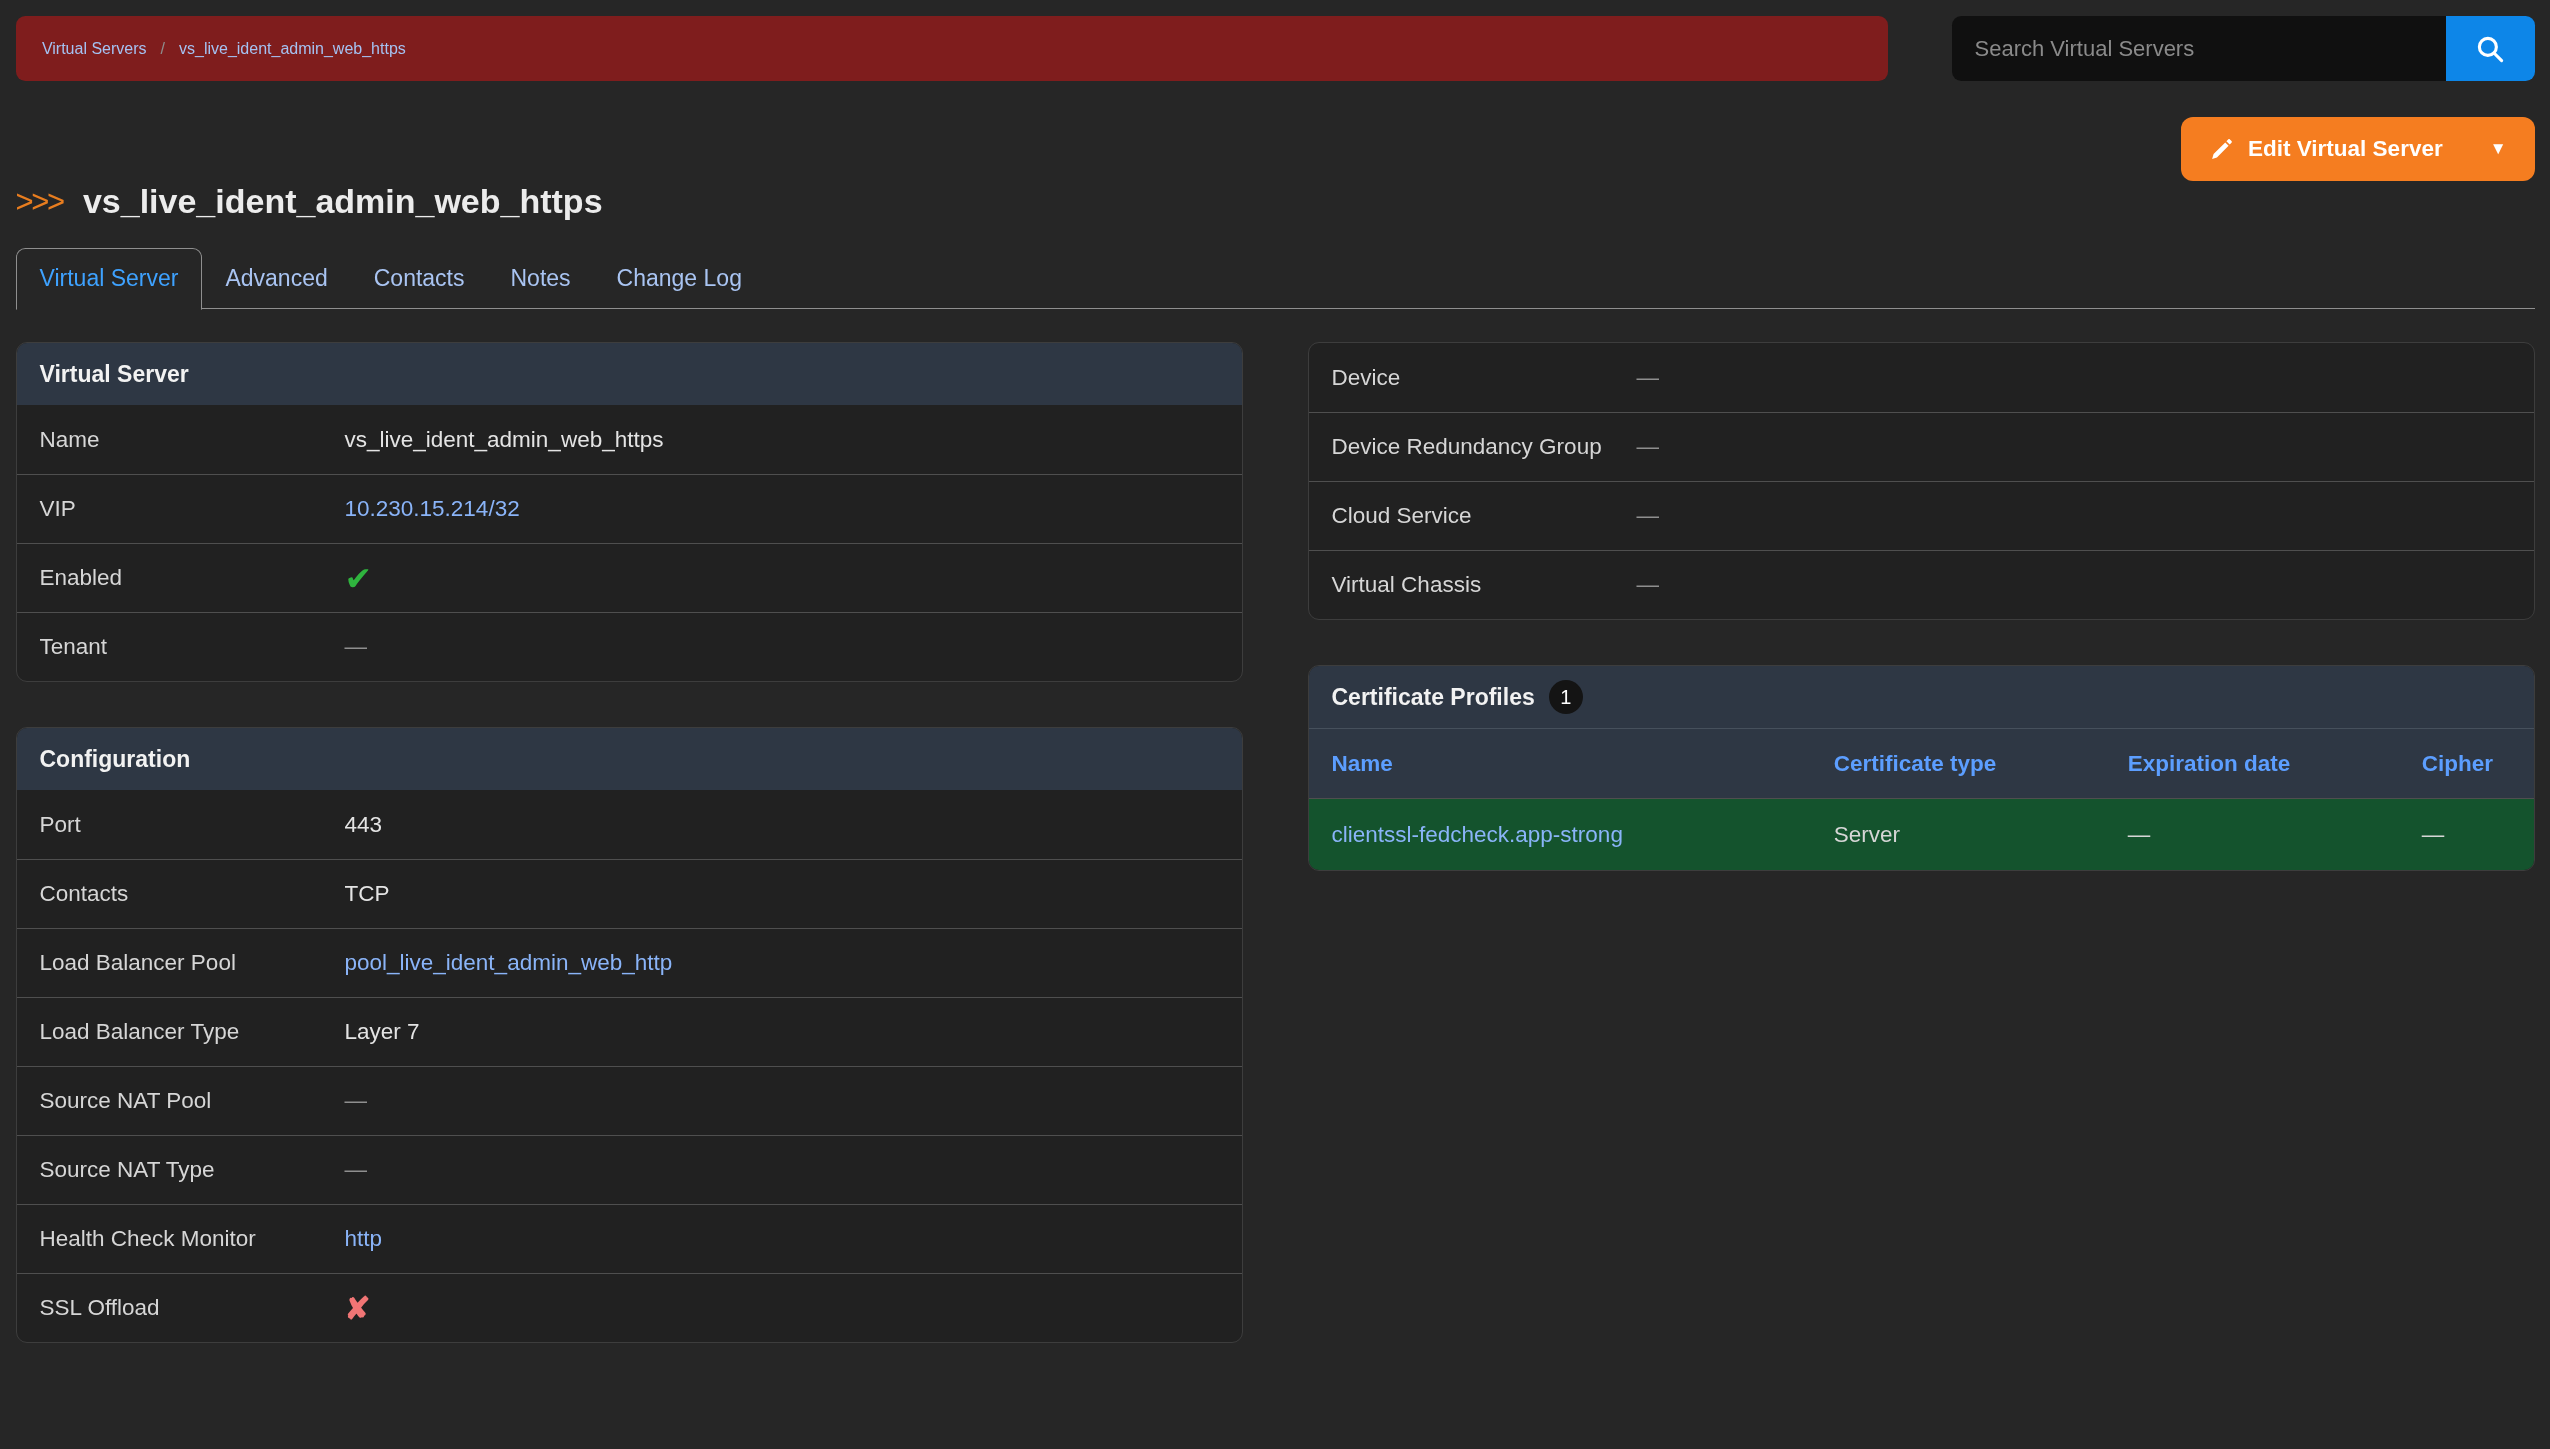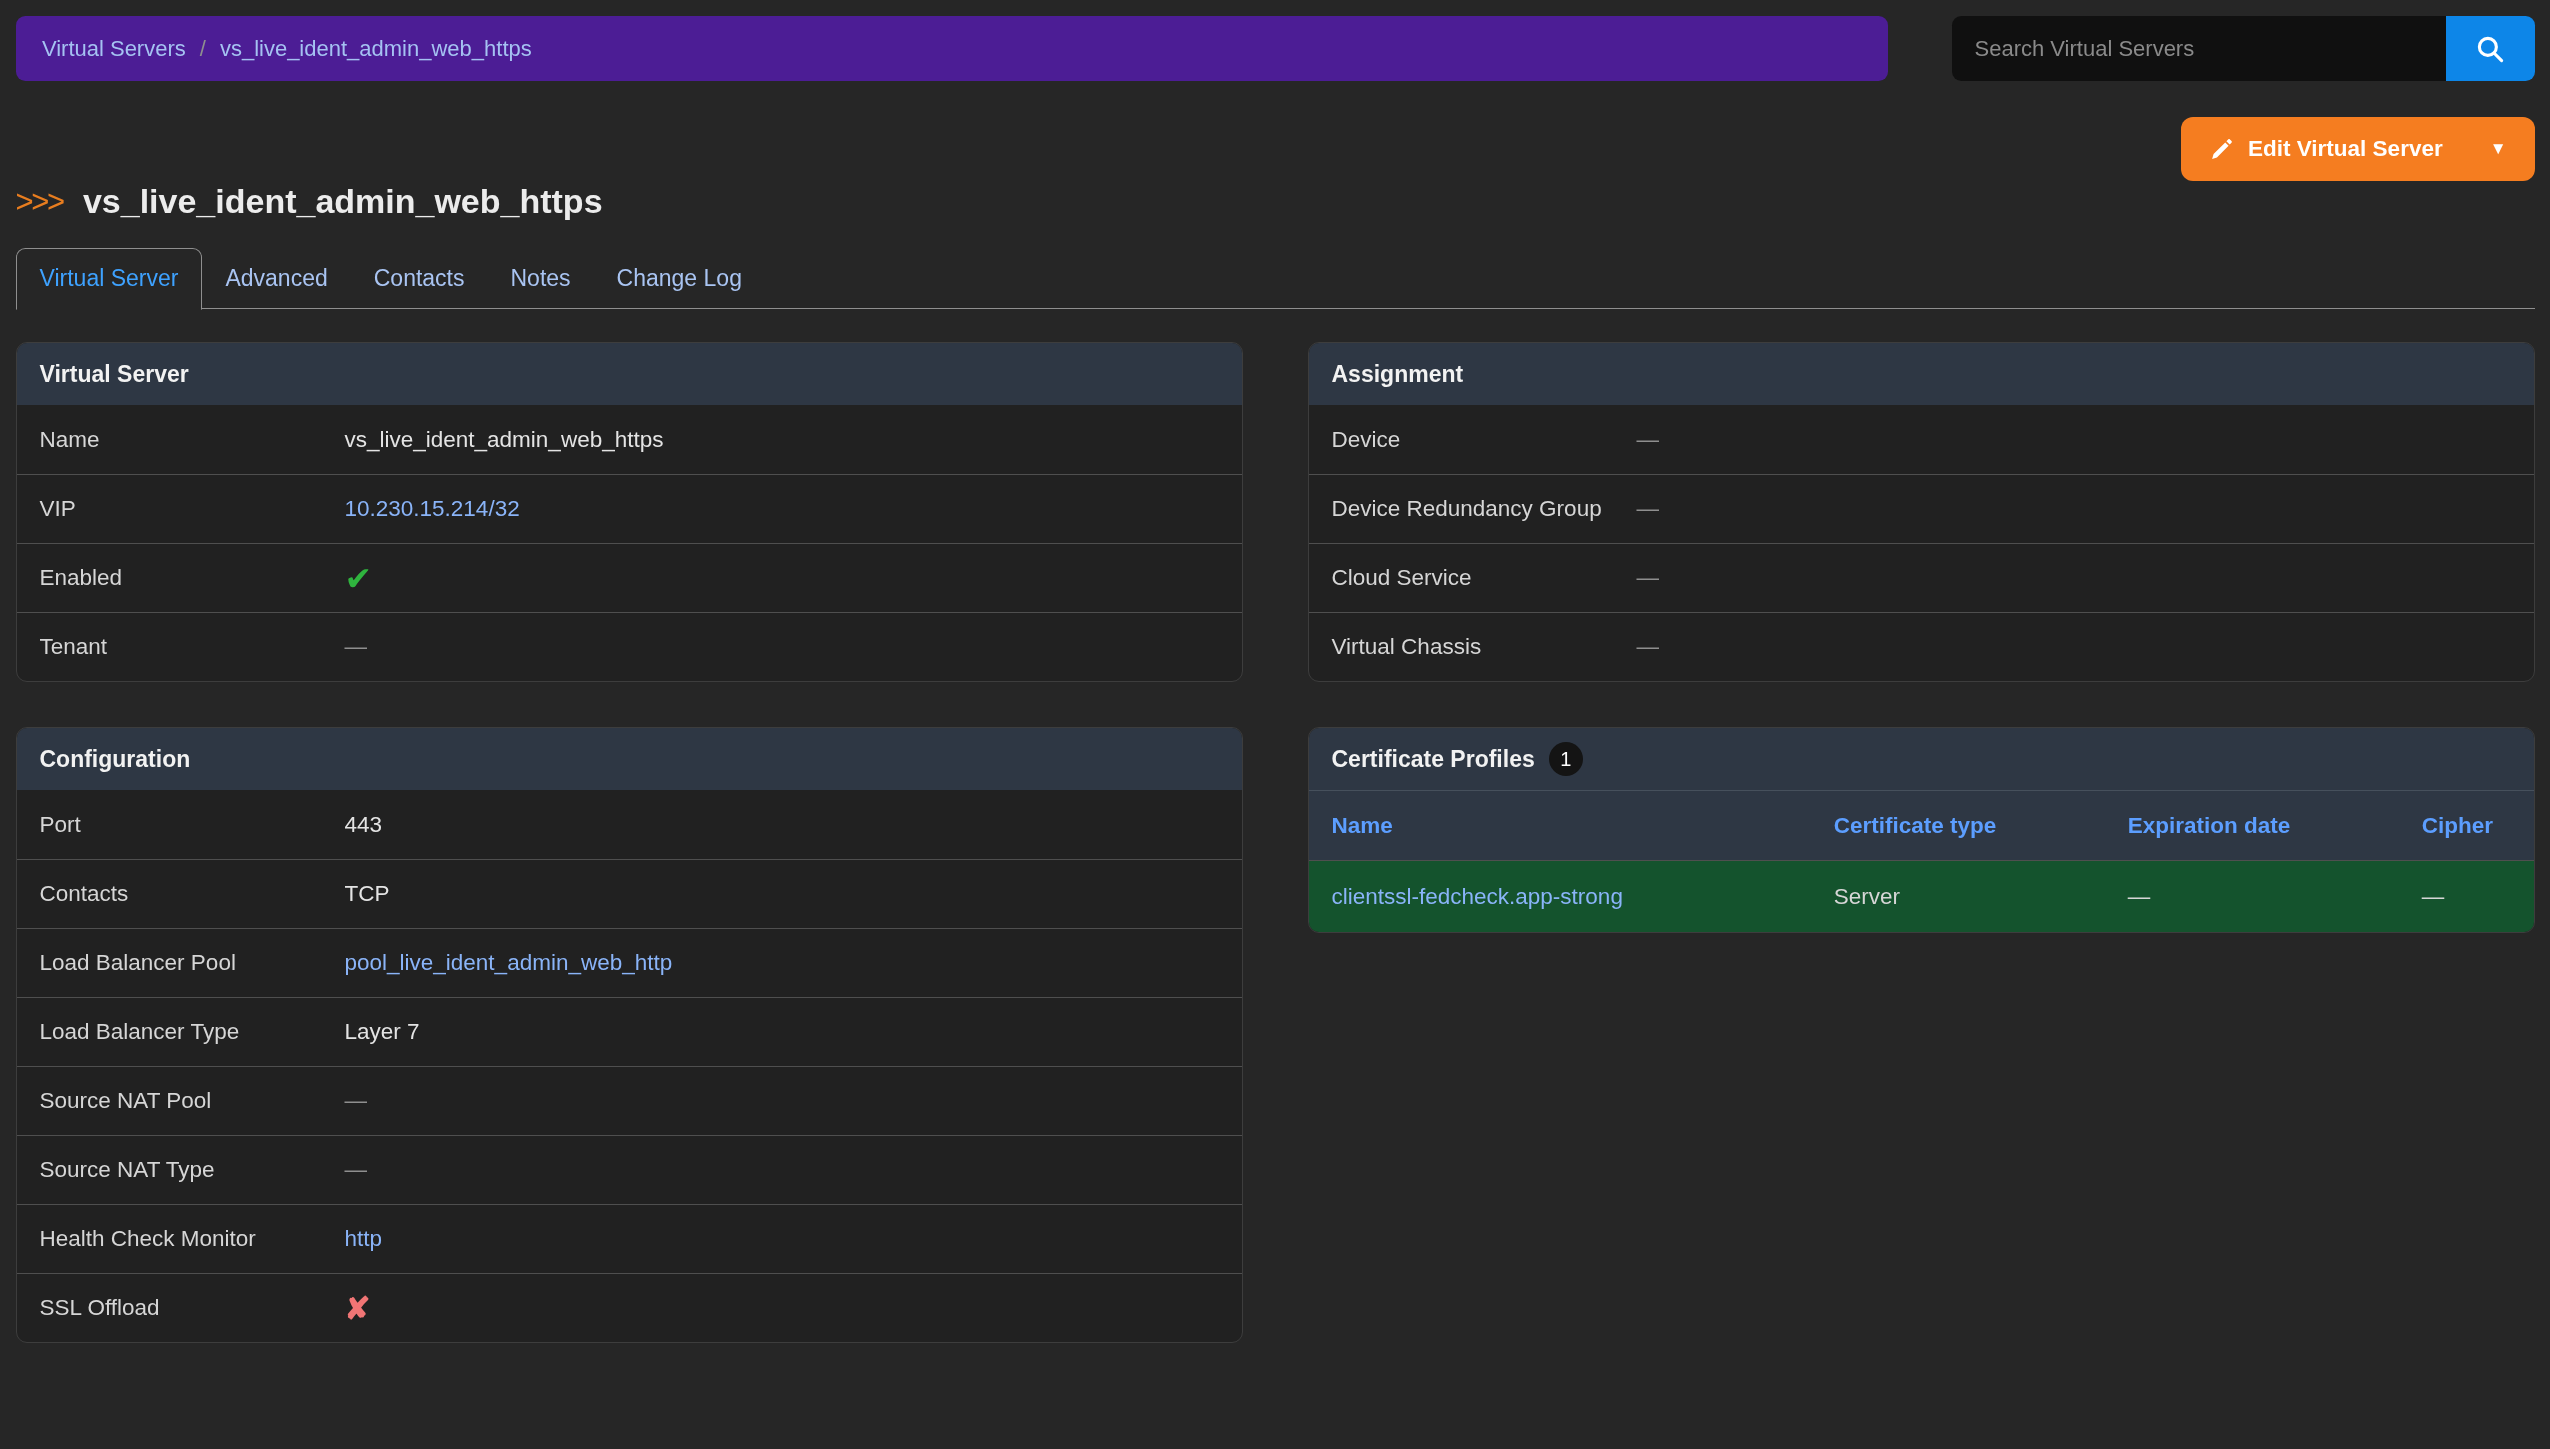--- a/index.html
+++ b/index.html
@@ -9,22 +9,22 @@
     background: #262626;
     font-family: "Liberation Sans", sans-serif;
     color: #e2e2e2;
     overflow: hidden;
   }
   a { text-decoration: none; cursor: pointer; }
 
   
   .topbar { display:flex; gap:64px; margin:16.3px 15.5px 0 15.5px; height:65px; }
   .breadcrumb-bar {
-    flex:1; background:#4c1d95; border-radius:9.3px;
-    display:flex; align-items:center; padding:0 26.4px; font-size:22px;
+    flex:1; background:#7f1d1d; border-radius:9.3px;
+    display:flex; align-items:center; padding:0 26.4px; font-size:16px;
   }
   .breadcrumb-bar a { color:#a5c2f2; }
   .breadcrumb-sep { color:#8f8f8f; margin:0 14px; }
   .search { display:flex; width:583px; }
   .search input {
     flex:1; background:#101010; border:none; outline:none;
     border-radius:9.3px 0 0 9.3px; color:#fdba74;
     font-size:22px; padding:8px 23px; font-family:inherit;
   }
   .search input::placeholder { color:#8a8a8a; }
@@ -217,21 +217,20 @@
         <div class="lbl">SSL Offload</div>
         <div class="val val-cross">✘</div>
       </div>
     </section>
 
   </div>
 
   <div class="col">
 
     <section class="card">
-      <header class="card-h">Assignment</header>
       <div class="row">
         <div class="lbl">Device</div>
         <div class="val val-dash">—</div>
       </div>
       <div class="row">
         <div class="lbl">Device Redundancy Group</div>
         <div class="val val-dash">—</div>
       </div>
       <div class="row">
         <div class="lbl">Cloud Service</div>

